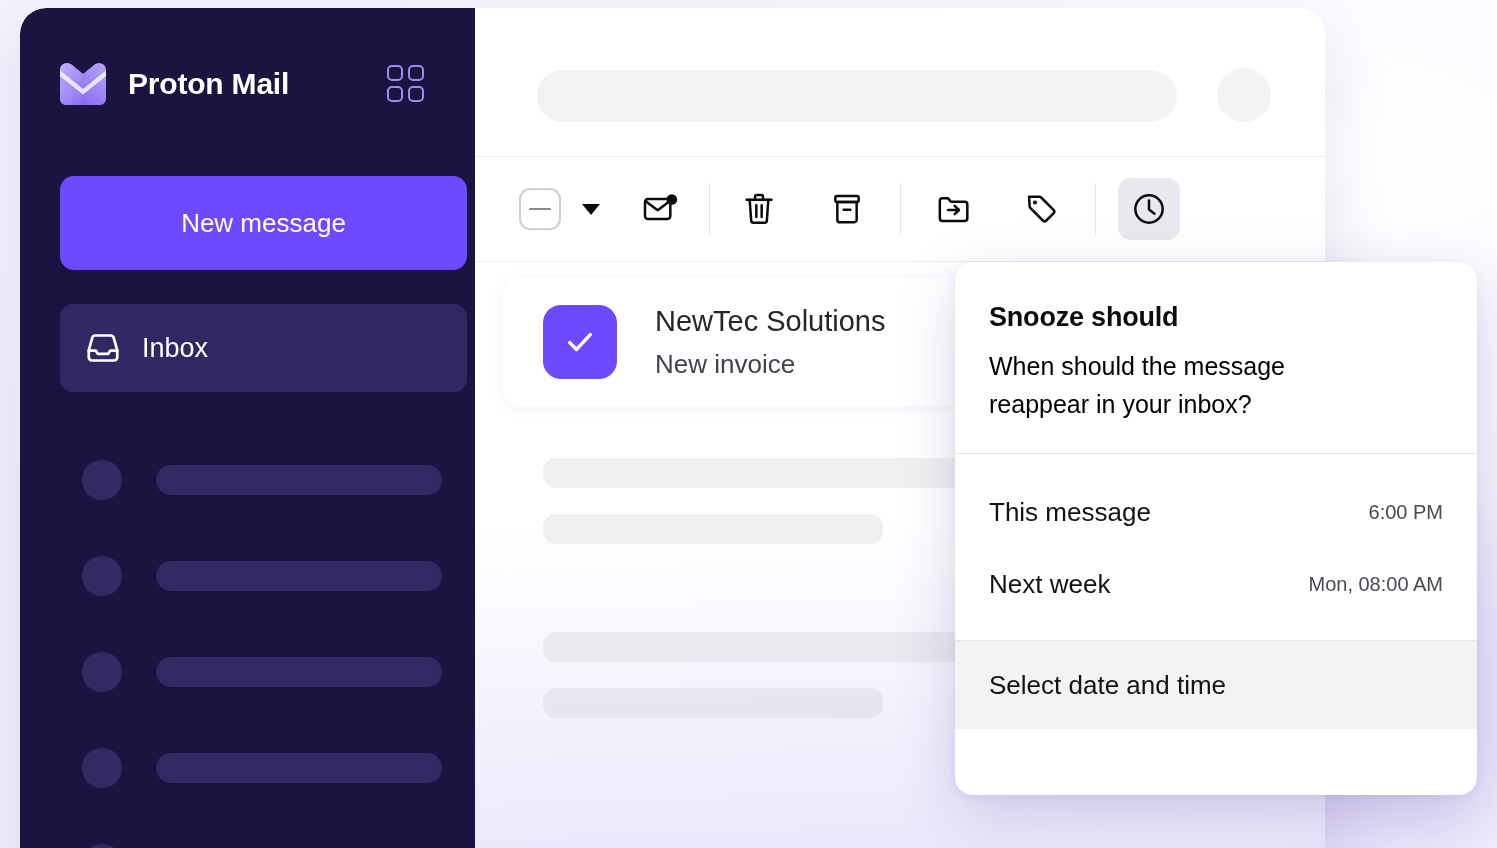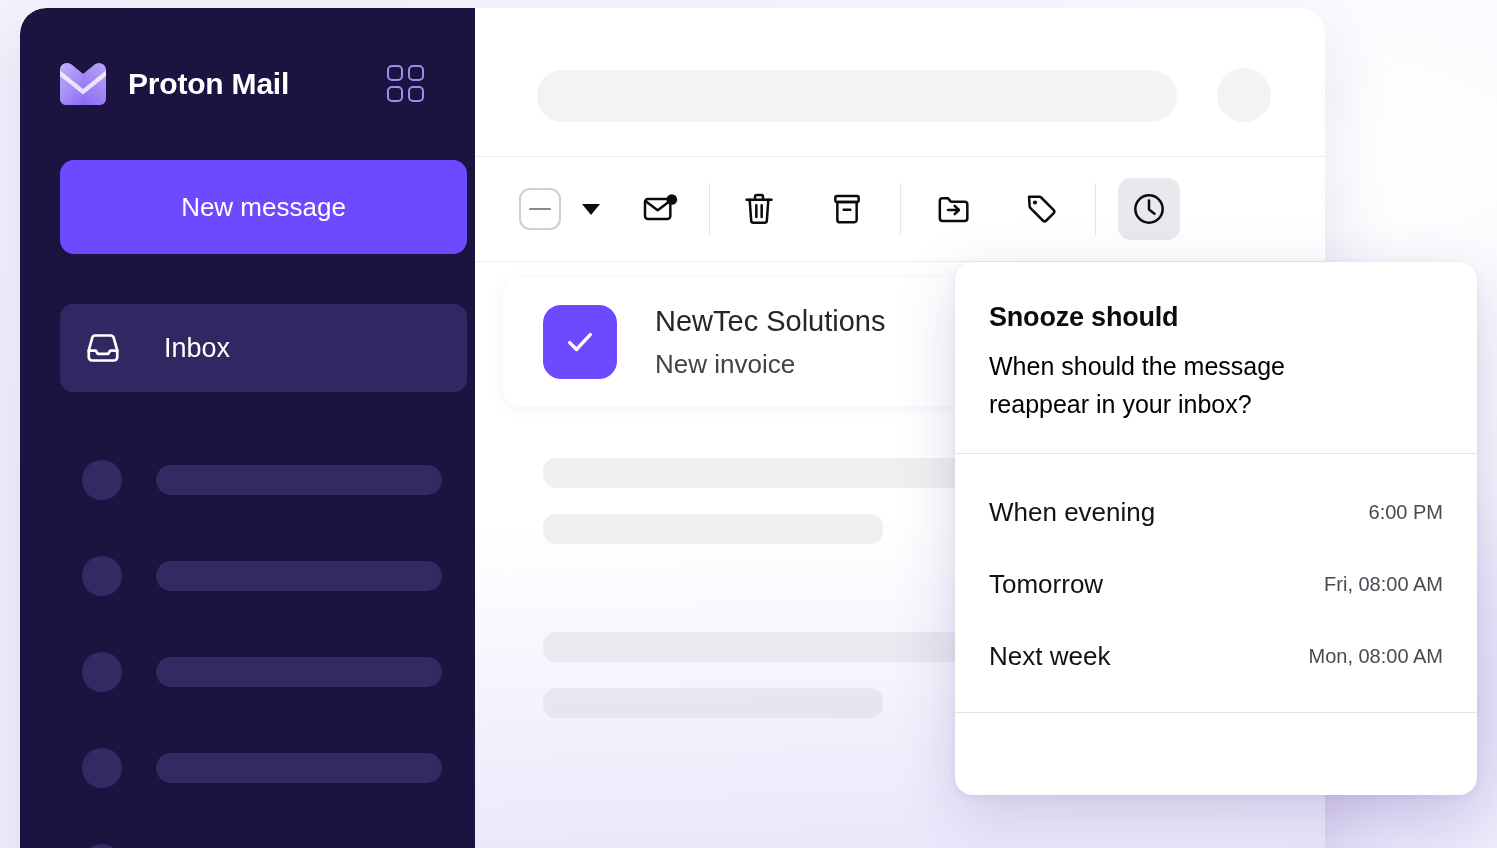--- a/index.html
+++ b/index.html
@@ -70,37 +70,37 @@
     width: 42px; height: 42px;
     display: grid; grid-template-columns: 1fr 1fr; gap: 5px;
     padding: 3px;
   }
   .apps-grid i {
     display: block; width: 16px; height: 16px;
     border: 2.4px solid #9f8ded; border-radius: 5px;
   }
 
   .new-message-btn {
-    position: absolute; left: 40px; top: 152px;
+    position: absolute; left: 40px; top: 168px;
     width: 407px; height: 94px;
     background: #6d4aff; border: none; border-radius: 14px;
     color: #ffffff; font-size: 26px;
     font-family: "Liberation Sans", sans-serif;
     cursor: pointer;
   }
 
   .nav-item-inbox {
     position: absolute; left: 40px; top: 296px;
     width: 407px; height: 88px;
     background: #322763; border-radius: 13px;
     display: flex; align-items: center; cursor: pointer;
   }
   .nav-item-inbox .ic { margin-left: 24px; width: 38px; height: 38px; flex: 0 0 auto; }
   .nav-item-inbox .lb {
-    margin-left: 42px; font-size: 27px; color: #ffffff;
+    margin-left: 20px; font-size: 27px; color: #ffffff;
   }
 
   .skeleton-nav { position: absolute; left: 62px; top: 450px; width: 380px; }
   .sk-nav-row {
     display: flex; align-items: center; height: 44px; margin-bottom: 52px;
   }
   .sk-dot {
     width: 40px; height: 40px; border-radius: 50%;
     background: #342a63; flex: 0 0 auto;
   }
@@ -419,29 +419,28 @@
 
   <div class="snooze-pop">
     <div class="pop-head">
       <div class="pop-title">Snooze should</div>
       <div class="pop-sub">When should the message reappear in your inbox?</div>
     </div>
     <div class="pop-div"></div>
 
     <div class="pop-options">
       <div class="pop-opt">
-        <span class="k">When evening</span>
+        <span class="k">This message</span>
         <span class="v">6:00 PM</span>
-      </div>
-      <div class="pop-opt">
-        <span class="k">Tomorrow</span>
-        <span class="v">Fri, 08:00 AM</span>
       </div>
       <div class="pop-opt">
         <span class="k">Next week</span>
         <span class="v">Mon, 08:00 AM</span>
       </div>
     </div>
 
     <div class="pop-div"></div>
+    <div class="pop-footer">
+      <span>Select date and time</span>
+    </div>
   </div>
 
 </div>
 
 </body></html>

